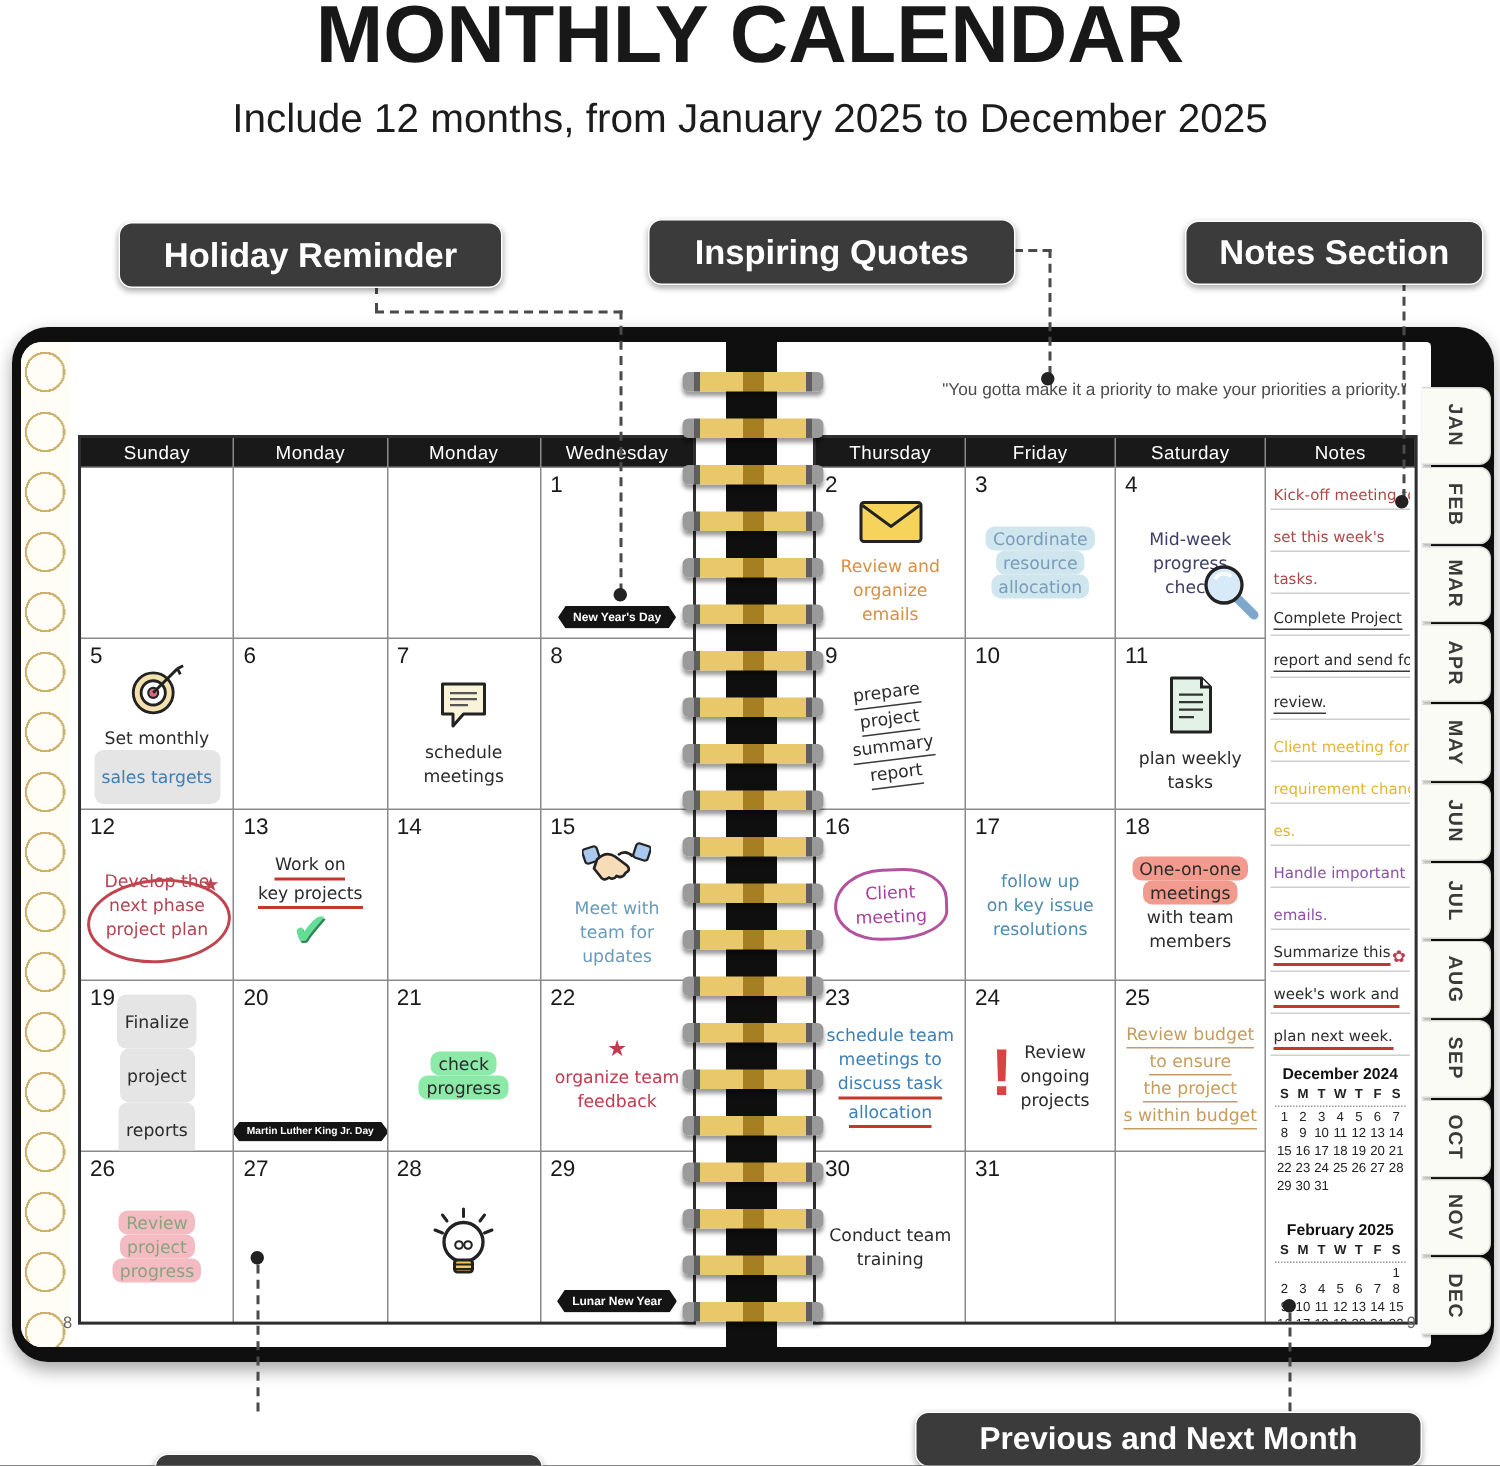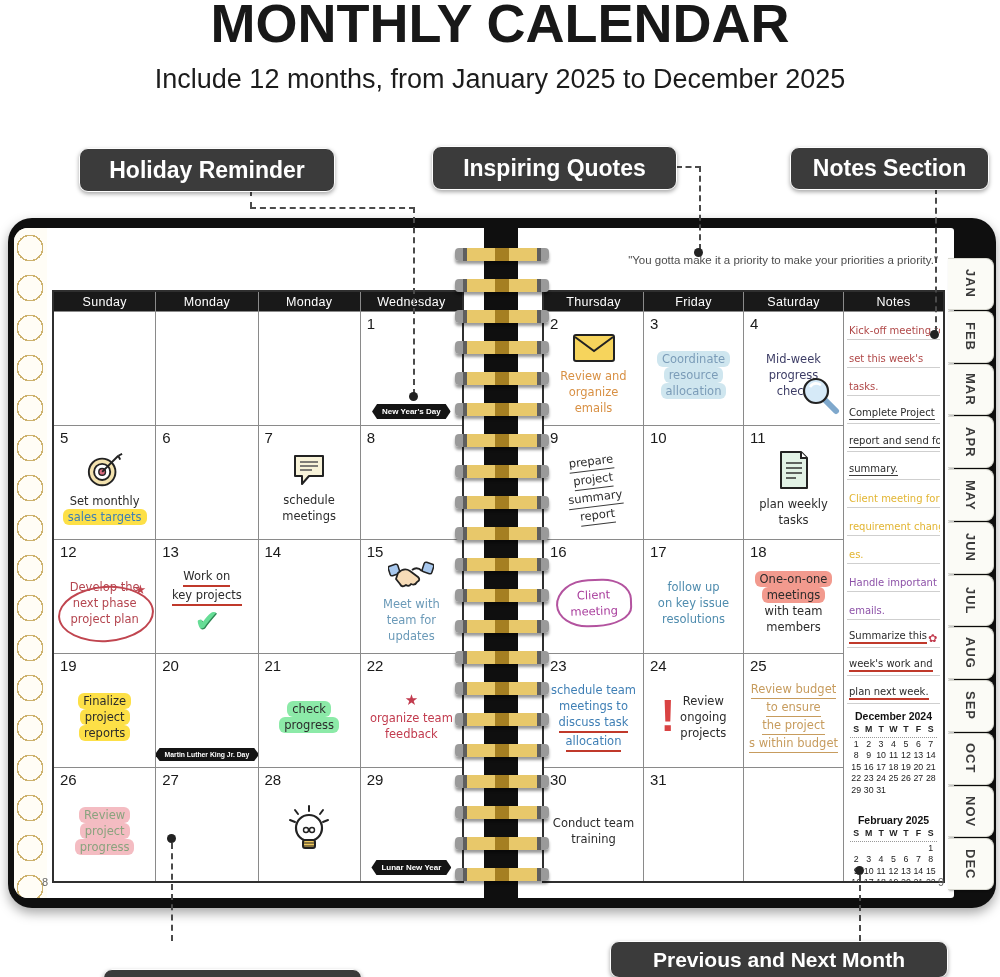--- a/index.html
+++ b/index.html
@@ -50,21 +50,21 @@
   .line{font-family:"DejaVu Sans",sans-serif;font-size:11.5px;line-height:16px;text-align:center;white-space:nowrap;}
   .t{display:inline-block;}
   .slant{transform:rotate(-7deg);}
 
   
   .c-ink{color:#2b2b2b;} .c-red{color:#b4454f;} .c-crimson{color:#c23b4e;} .c-blue{color:#3f7fb5;}
   .c-steel{color:#7b9cb8;} .c-teal{color:#6b9ab8;} .c-teal2{color:#4f8cae;} .c-navy{color:#3d3d66;}
   .c-orange{color:#d89044;} .c-magenta{color:#a83d9c;} .c-green{color:#8aa37e;} .c-tan{color:#c79c5e;}
   .c-nred{color:#b04848;} .c-nyellow{color:#e2b532;} .c-npurple{color:#8d52a8;}
   
-  .hl-yellow{background:#fde047;border-radius:6px;padding:0 5px;}
+  .hl-yellow{background:#e5e5e5;border-radius:6px;padding:10px 5px;}
   .hl-green{background:#8ceaa8;border-radius:6px;padding:0 5px;}
   .hl-pink{background:#f4bcc2;border-radius:6px;padding:0 5px;}
   .hl-lightblue{background:#cfe6ef;border-radius:6px;padding:0 5px;}
   .hl-salmon{background:#f29a8e;border-radius:6px;padding:0 5px;}
   
   .u-ink{border-bottom:1.6px solid #3a3a3a;padding-bottom:1px;}
   .u-red{border-bottom:2px solid #c0392b;padding-bottom:1px;}
   .u-tan{border-bottom:1.5px solid #c79c5e;padding-bottom:1px;}
 
   .icon{display:block;text-align:center;margin:0 auto 2px;line-height:1;}
@@ -428,21 +428,21 @@
           <div class="nline">
             <span class="t c-nred">tasks.</span>
           </div>
           <div class="nline">
             <span class="t c-ink u-ink">Complete Project</span>
           </div>
           <div class="nline">
             <span class="t c-ink u-ink">report and send for</span>
           </div>
           <div class="nline">
-            <span class="t c-ink u-ink">summary.</span>
+            <span class="t c-ink u-ink">review.</span>
           </div>
           <div class="nline">
             <span class="t c-nyellow">Client meeting for</span>
           </div>
           <div class="nline">
             <span class="t c-nyellow">requirement chang-</span>
           </div>
           <div class="nline">
             <span class="t c-nyellow">es.</span>
           </div>

